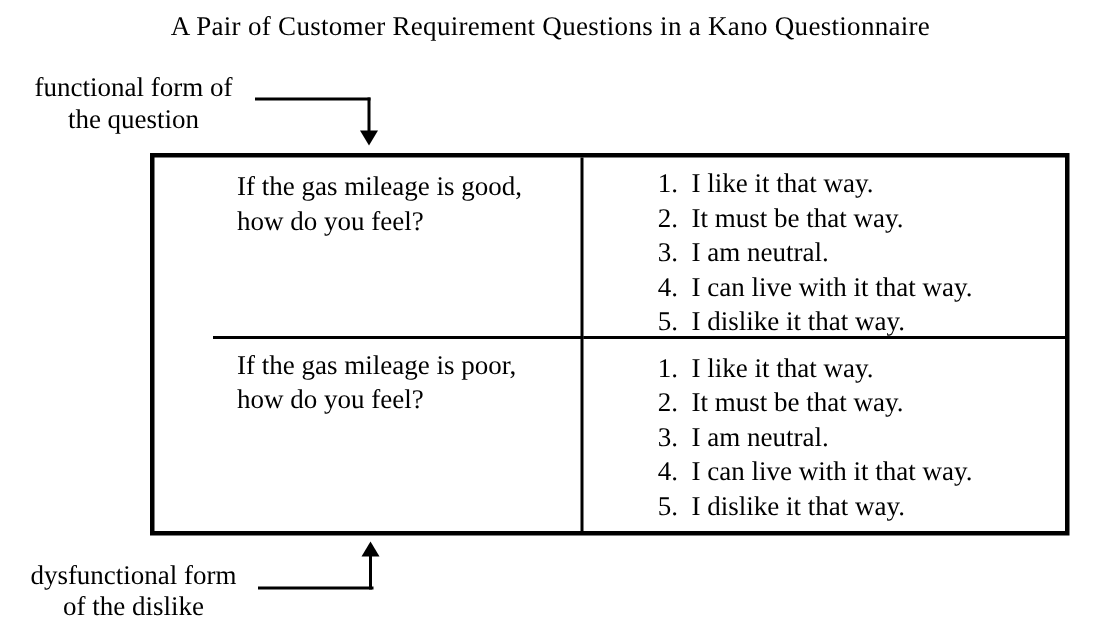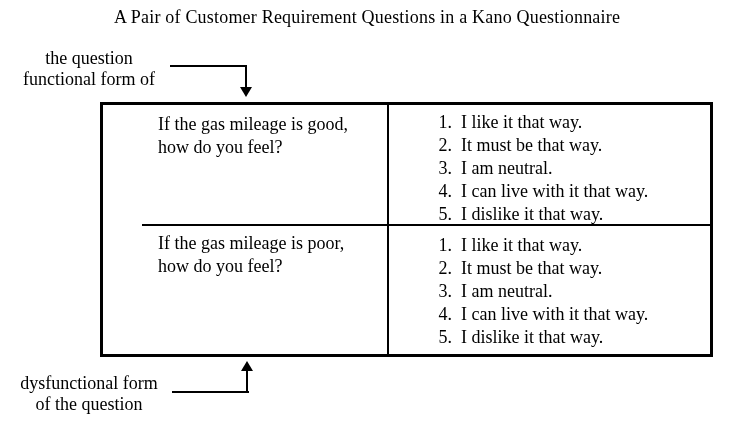--- a/index.html
+++ b/index.html
@@ -80,22 +80,22 @@
   }
 </style>
 </head>
 <body>
 
 <div class="page">
 
   <div class="title">A Pair of Customer Requirement Questions in a Kano Questionnaire</div>
 
   <div class="anno anno-functional">
+    <div>functional form of</div>
     <div>the question</div>
-    <div>functional form of</div>
   </div>
   <div class="cline func-hline"></div>
   <div class="cline func-vline"></div>
   <div class="arrow-down"></div>
 
   <div class="kano-table">
 
     <div class="cell col-q row-top q-cell">
       <div>If the gas mileage is good,</div>
       <div>how do you feel?</div>
@@ -152,16 +152,16 @@
       </div>
     </div>
 
   </div>
 
   <div class="cline dys-hline"></div>
   <div class="cline dys-vline"></div>
   <div class="arrow-up"></div>
   <div class="anno anno-dysfunctional">
     <div>dysfunctional form</div>
-    <div>of the question</div>
+    <div>of the dislike</div>
   </div>
 
 </div>
 
 </body></html>

